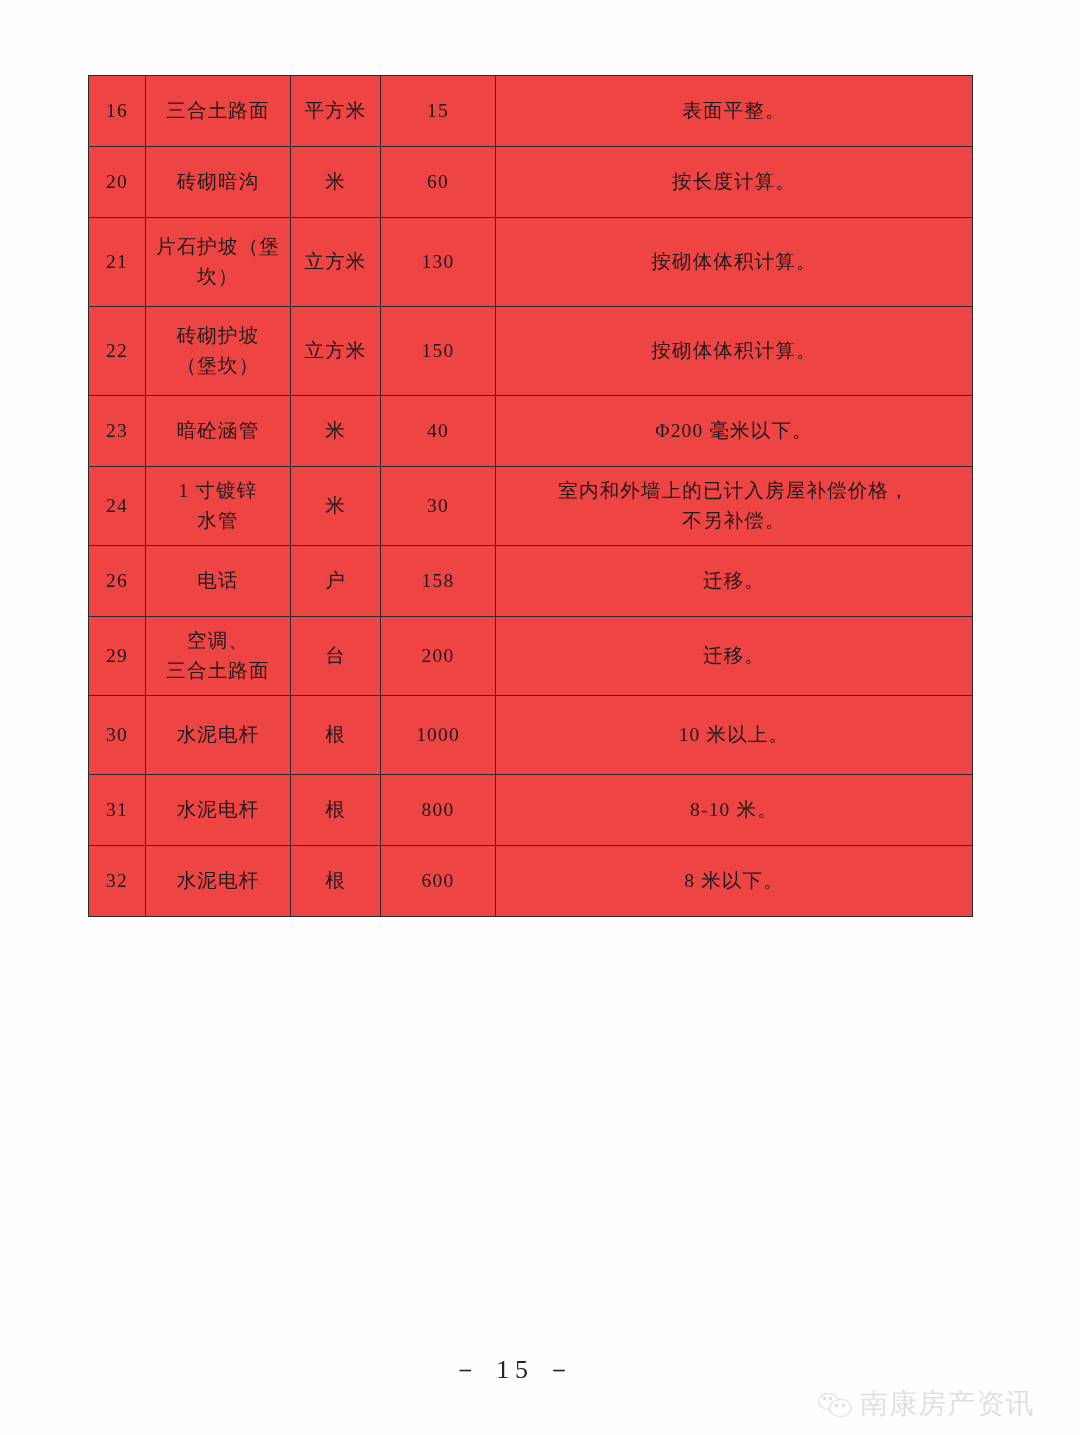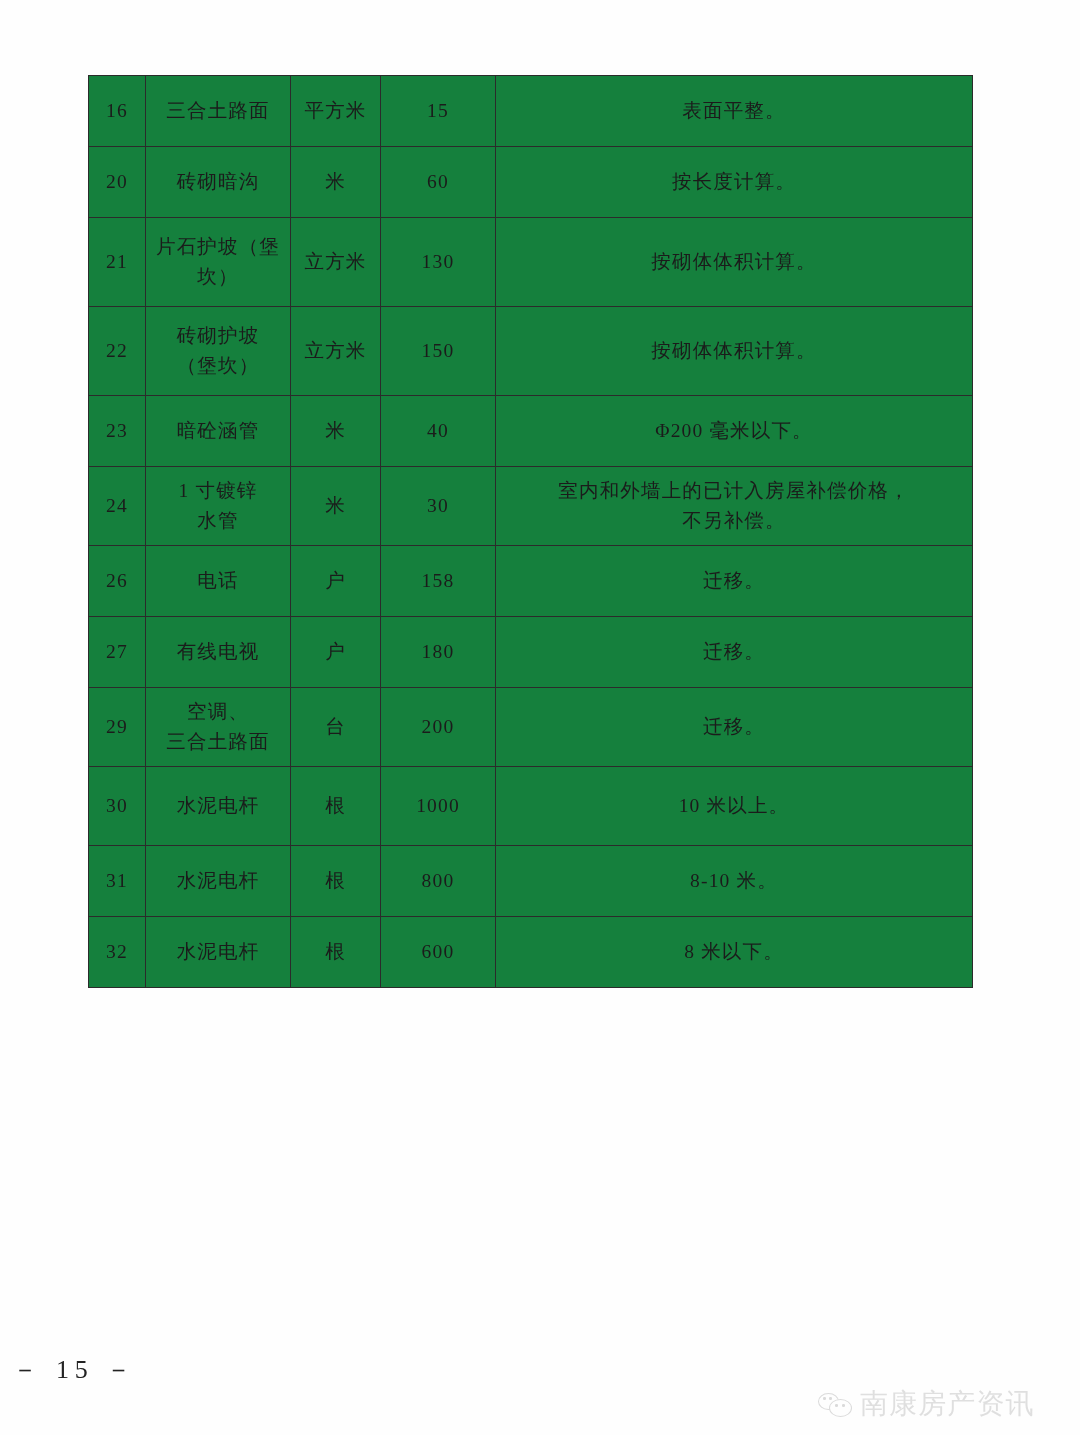--- a/index.html
+++ b/index.html
@@ -29,21 +29,21 @@
     position: absolute;
     left: 88px;
     top: 75px;
     width: 884px;
   }
 
   table.comp-table {
     width: 100%;
     border-collapse: collapse;
     table-layout: fixed;
-    background: #15803d;
+    background: #ef4444;
   }
 
   table.comp-table td {
     border: 1.6px solid #2b2b2b;
     text-align: center;
     vertical-align: middle;
     padding: 6px 4px;
     font-size: 19.5px;
     line-height: 1.55;
     letter-spacing: 0.06em;
@@ -77,26 +77,25 @@
     top: 1352px;
     width: 1080px;
     height: 80px;
   }
 
   .page-number {
     position: absolute;
     left: 0;
     top: 0;
     width: 1030px;
-    text-align: left;
+    text-align: center;
     font-size: 26px;
     letter-spacing: 0.22em;
     color: #232323;
     font-family: "Liberation Serif", "DejaVu Serif", serif;
-    padding-left: 12px;
   }
 
   .watermark {
     position: absolute;
     left: 818px;
     top: 22px;
     display: flex;
     align-items: center;
     gap: 8px;
     opacity: 0.30;
@@ -225,31 +224,20 @@
               <span class="line">不另补偿。</span>
             </td>
           </tr>
           <tr class="r-h1">
             <td class="col-no">26</td>
             <td class="col-item">
               <span class="line">电话</span>
             </td>
             <td class="col-unit">户</td>
             <td class="col-price">158</td>
-            <td class="col-desc">
-              <span class="line">迁移。</span>
-            </td>
-          </tr>
-          <tr class="r-h1">
-            <td class="col-no">27</td>
-            <td class="col-item">
-              <span class="line">有线电视</span>
-            </td>
-            <td class="col-unit">户</td>
-            <td class="col-price">180</td>
             <td class="col-desc">
               <span class="line">迁移。</span>
             </td>
           </tr>
           <tr class="r-h2">
             <td class="col-no">29</td>
             <td class="col-item">
               <span class="line">空调、</span>
               <span class="line">三合土路面</span>
             </td>

